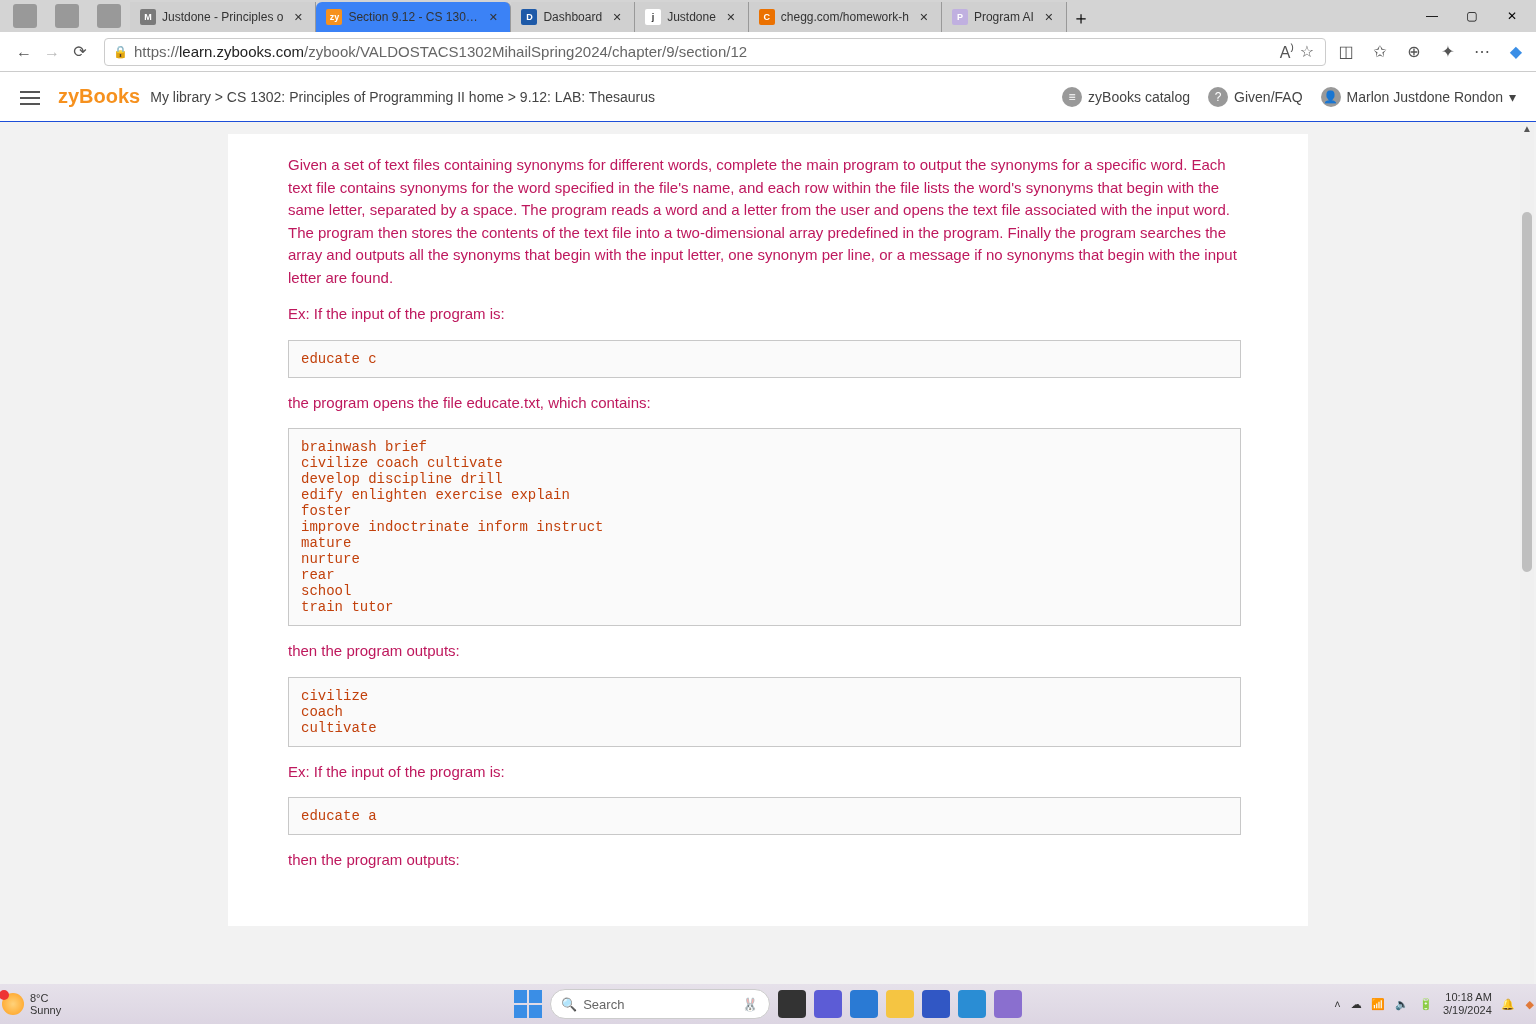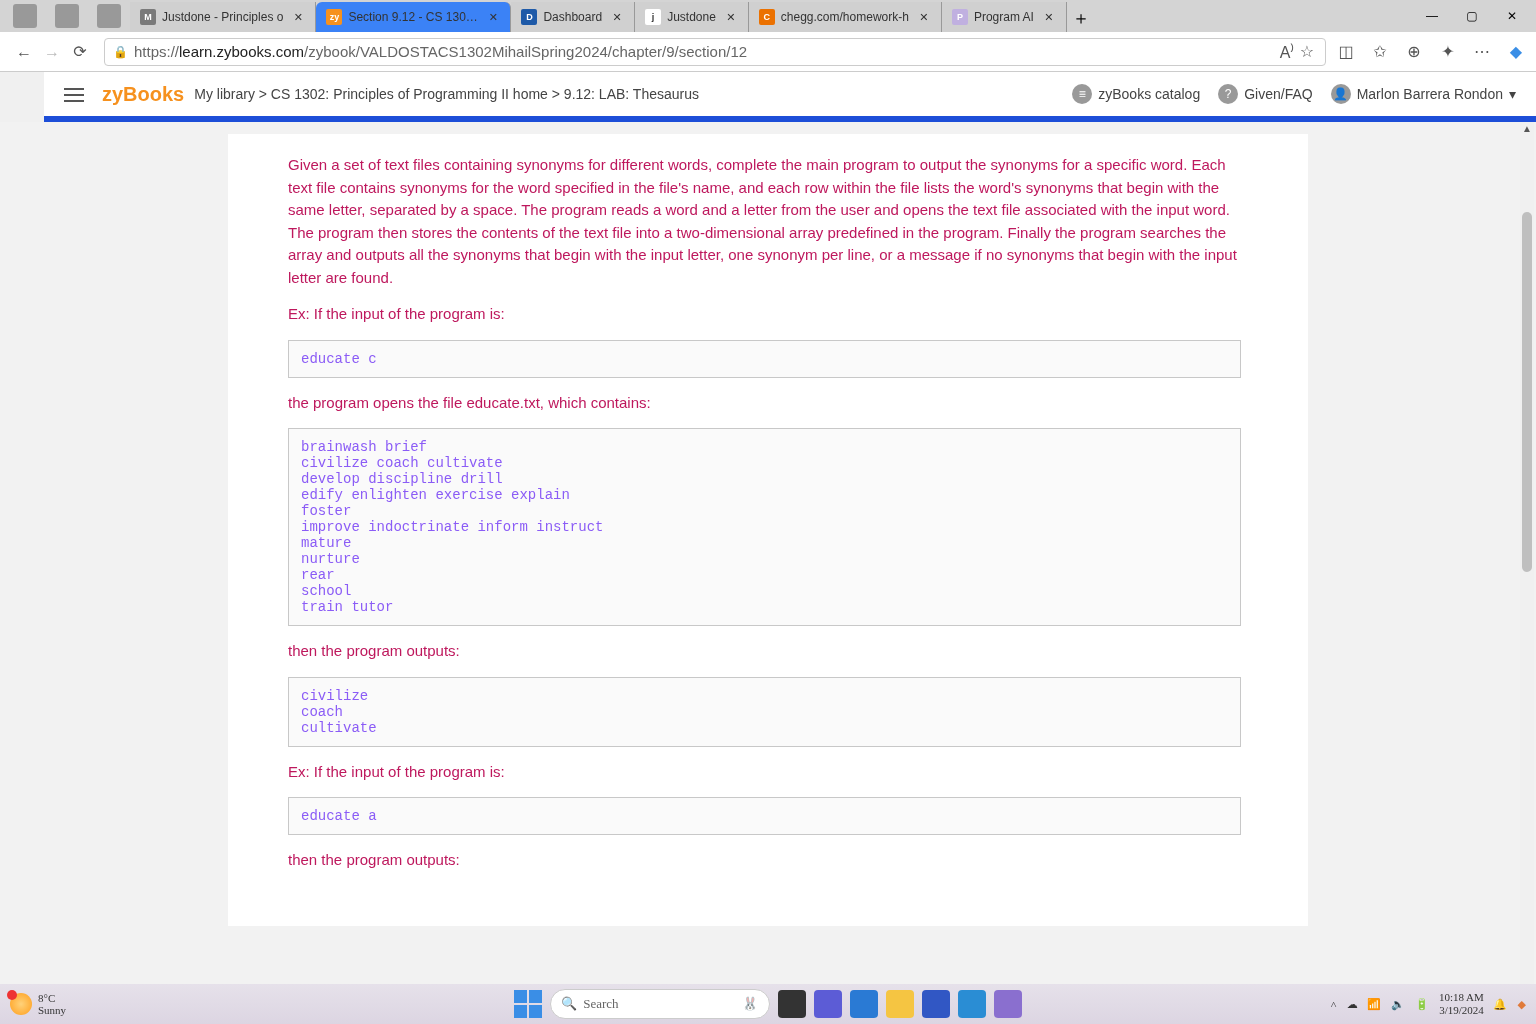--- a/index.html
+++ b/index.html
@@ -22,42 +22,42 @@
 .address-bar { background: #fff; height: 40px; display: flex; align-items: center; padding: 0 10px; border-bottom: 1px solid #ccc; }
 .nav-btn { width: 28px; height: 28px; display: flex; align-items: center; justify-content: center; cursor: pointer; color: #555; font-size: 16px; }
 .url-box { flex: 1; display: flex; align-items: center; background: #fff; border: 1px solid #ccc; border-radius: 4px; height: 28px; margin: 0 10px; padding: 0 8px; }
 .lock-icon { font-size: 12px; color: #666; margin-right: 6px; }
 .url-text { font-size: 15px; color: #666; flex: 1; }
 .url-text .host { color: #222; }
 .toolbar-icons { display: flex; gap: 14px; align-items: center; }
 .tb-icon { width: 20px; height: 20px; color: #555; font-size: 16px; display: flex; align-items: center; justify-content: center; cursor: pointer; }
 
 
-.zy-header { background: #fff; height: 50px; display: flex; align-items: center; padding: 0 20px; border-bottom: 6px solid #1d4ed8; margin-left: 44px; }
+.zy-header { background: #fff; height: 50px; display: flex; align-items: center; padding: 0 20px; border-bottom: 1px solid #1d4ed8; }
 .ham { width: 20px; height: 20px; margin-right: 18px; cursor: pointer; }
 .ham div { height: 2px; background: #555; margin: 4px 0; }
 .zy-logo { font-weight: bold; font-size: 20px; color: #f6911e; margin-right: 10px; }
 .breadcrumb { font-size: 14px; color: #444; }
 .zy-header-right { margin-left: auto; display: flex; align-items: center; gap: 18px; }
 .hdr-link { display: flex; align-items: center; gap: 6px; font-size: 14px; color: #444; cursor: pointer; }
 .hdr-link .icn { width: 20px; height: 20px; background: #999; border-radius: 50%; display: flex; align-items: center; justify-content: center; color: #fff; font-size: 12px; }
 
 
 .content-scroll { background: #f2f2f2; height: 902px; overflow: hidden; position: relative; padding-top: 12px; }
 .card { background: #fff; width: 1080px; margin: 0 auto; padding: 20px 60px 40px 60px; }
 .card p { font-size: 15px; color: #be185d; line-height: 1.5; margin-bottom: 14px; }
-.code-box { border: 1px solid #c8c8c8; background: #fafafa; padding: 10px 12px; font-family: "Courier New", monospace; font-size: 14px; color: #8b5cf6; margin: 8px 7px 14px 0; white-space: pre; }
+.code-box { border: 1px solid #c8c8c8; background: #fafafa; padding: 10px 12px; font-family: "Courier New", monospace; font-size: 14px; color: #c2410c; margin: 8px 7px 14px 0; white-space: pre; }
 .scrollbar-v { position: absolute; right: 2px; top: 0; width: 14px; height: 100%; background: #f0f0f0; }
 .scrollbar-v .thumb { position: absolute; left: 2px; width: 10px; top: 90px; height: 360px; background: #bfbfbf; border-radius: 5px; }
 .scrollbar-v .arrow { position: absolute; left: 0; width: 14px; height: 14px; font-size: 10px; text-align: center; line-height: 14px; color: #555; }
 .scrollbar-v .arrow.up { top: 0; }
 .scrollbar-v .arrow.down { bottom: 0; }
 
 
-.taskbar { position: absolute; bottom: 0; left: 0; right: 0; height: 40px; background: linear-gradient(#e6e1ea,#dcd5e2); display: flex; align-items: center; padding: 0 10px; font-family: Liberation Serif, serif; }
+.taskbar { position: absolute; bottom: 0; left: 0; right: 0; height: 40px; background: linear-gradient(#e6e1ea,#dcd5e2); display: flex; align-items: center; padding: 0 2px; }
 .weather { display: flex; align-items: center; gap: 6px; font-size: 11px; color: #333; }
 .w-icon { width: 22px; height: 22px; background: radial-gradient(#ffd27a,#ff9e1b); border-radius: 50%; position: relative; }
 .w-icon::after { content:""; position:absolute; top:-3px; left:-3px; width:10px; height:10px; background:#e33; border-radius:50%; font-size:8px; }
 .tb-center { position:absolute; left:50%; transform:translateX(-50%); display:flex; align-items:center; gap:8px; }
 .start { width:28px; height:28px; display:grid; grid-template:1fr 1fr/1fr 1fr; gap:2px; }
 .start div { background:#3a8ee6; }
 .search-box { display:flex; align-items:center; background:#fff; border-radius:16px; height:30px; width:220px; padding:0 10px; font-size:13px; color:#666; border:1px solid #ccc; }
 .search-box .mg { margin-right:6px; }
 .tb-app { width:28px; height:28px; background:#888; border-radius:4px; }
 .tray { margin-left:auto; display:flex; align-items:center; gap:10px; font-size:11px; color:#333; }
@@ -144,21 +144,21 @@
     <div class="hdr-link">
       <span class="icn">≡</span>
       <span>zyBooks catalog</span>
     </div>
     <div class="hdr-link">
       <span class="icn">?</span>
       <span>Given/FAQ</span>
     </div>
     <div class="hdr-link">
       <span class="icn">👤</span>
-      <span>Marlon Barrera Rondon</span>
+      <span>Marlon Justdone Rondon</span>
       <span>▾</span>
     </div>
   </div>
 </div>
 
 <div class="content-scroll">
   <div class="card">
     <p>Given a set of text files containing synonyms for different words, complete the main program to output the synonyms for a specific word. Each text file contains synonyms for the word specified in the file's name, and each row within the file lists the word's synonyms that begin with the same letter, separated by a space. The program reads a word and a letter from the user and opens the text file associated with the input word. The program then stores the contents of the text file into a two-dimensional array predefined in the program. Finally the program searches the array and outputs all the synonyms that begin with the input letter, one synonym per line, or a message if no synonyms that begin with the input letter are found.</p>
     <p>Ex: If the input of the program is:</p>
     <div class="code-box">educate c</div>

